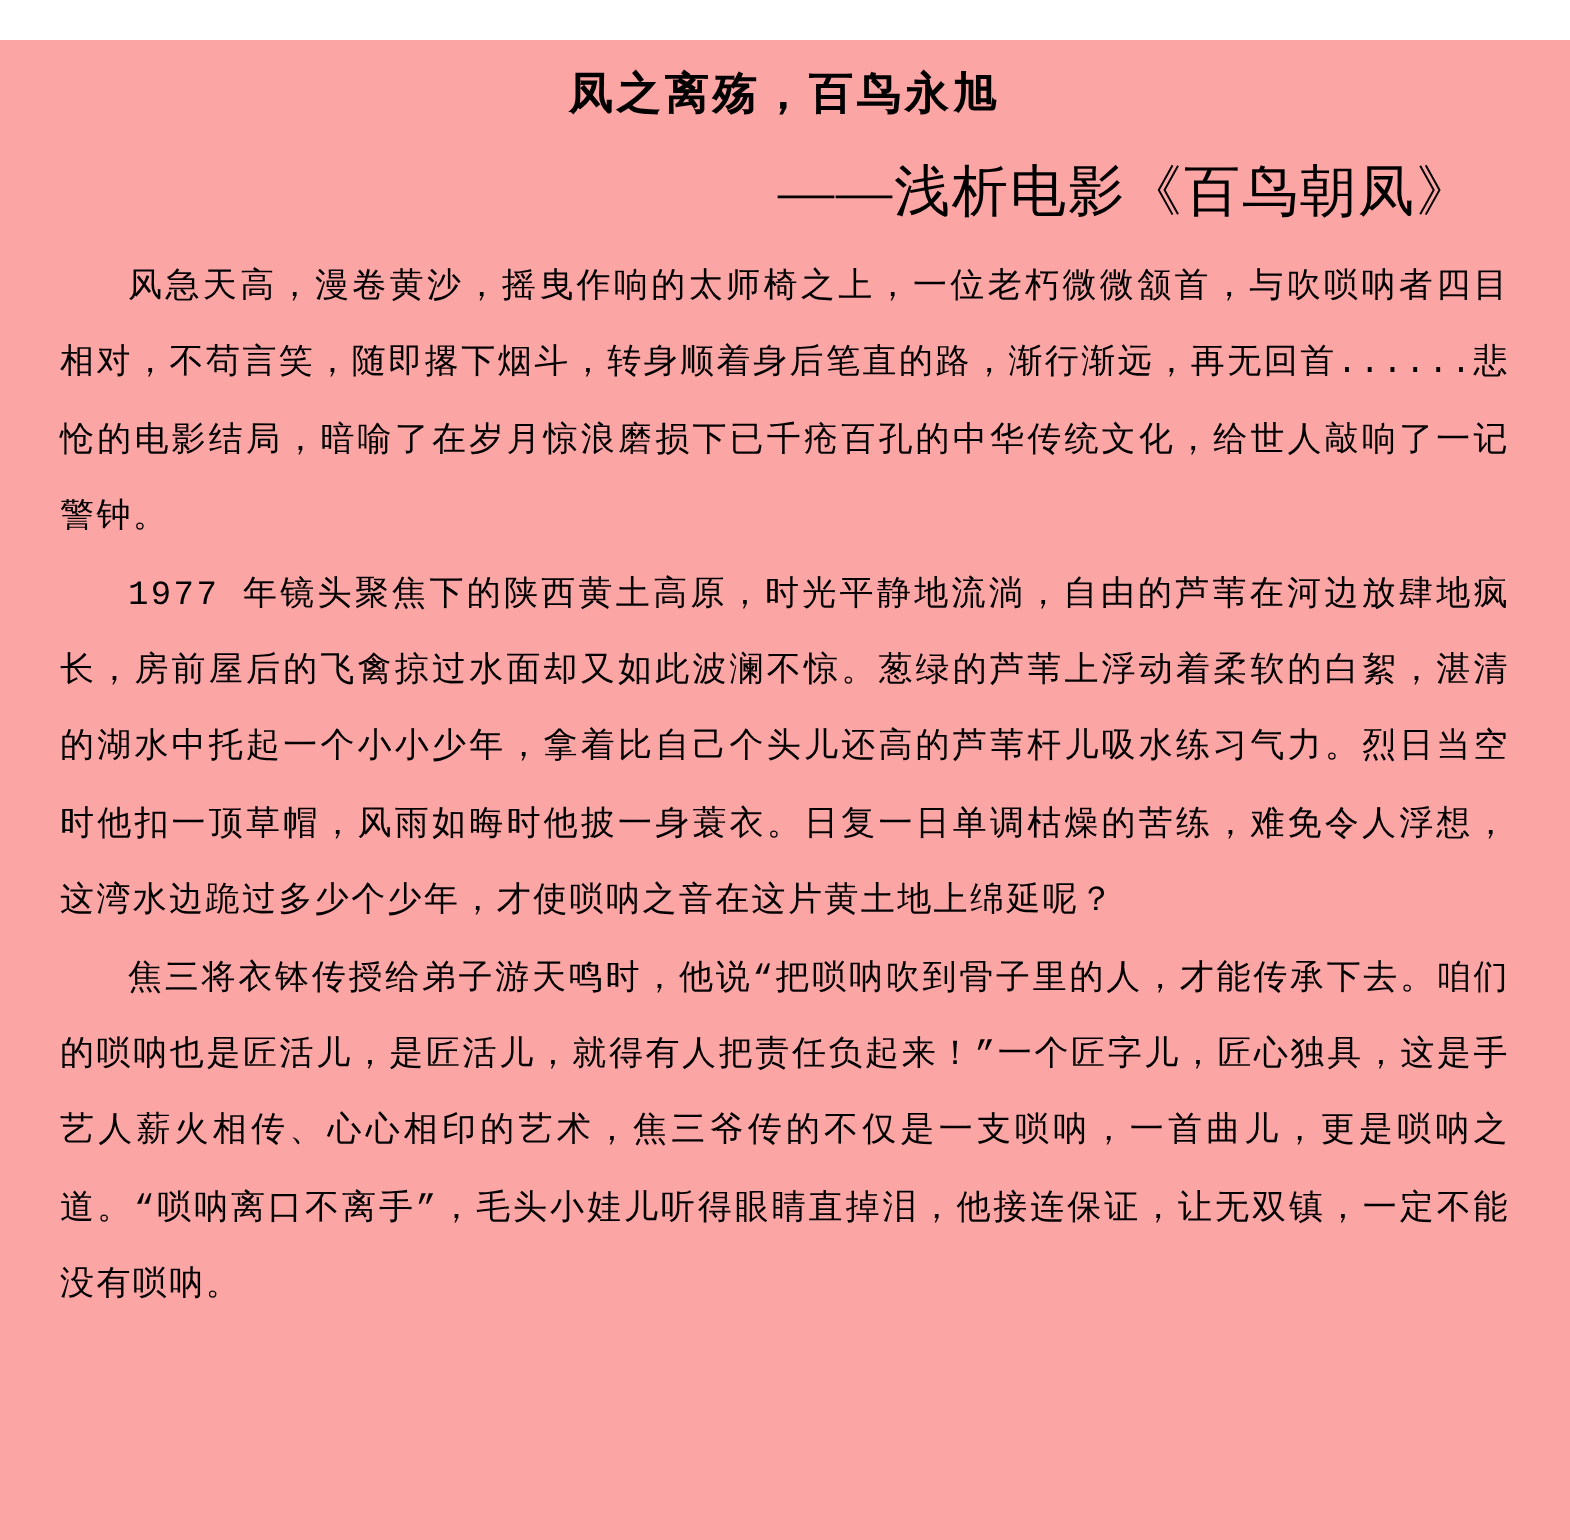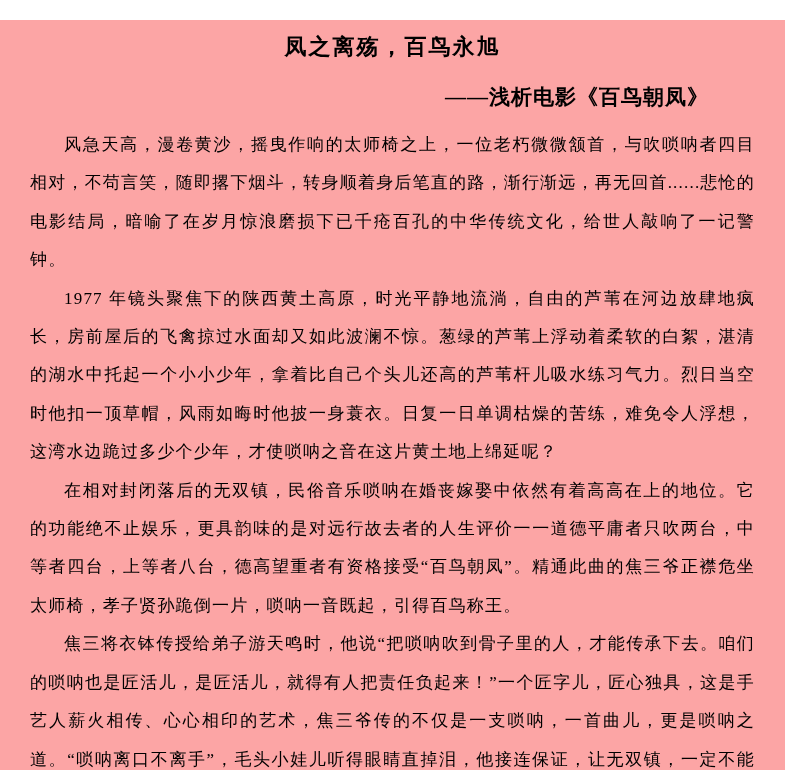--- a/index.html
+++ b/index.html
@@ -23,45 +23,45 @@
     padding-top: 12px;
     text-align: center;
     font-size: 22px;
     font-weight: bold;
     letter-spacing: 2px;
     line-height: 30px;
   }
   .doc-subtitle {
     margin: 0;
     margin-top: 20px;
-    padding-right: 76px;
+    padding-right: 48px;
     text-align: right;
-    font-size: 21px;
-    font-weight: bold;
+    font-size: 28px;
+    font-weight: normal;
     letter-spacing: 1px;
     line-height: 30px;
   }
   .doc-body {
     margin: 14px 30px 0 30px;
     font-size: 17px;
     line-height: 38.4px;
     text-align: justify;
     text-justify: inter-ideograph;
     letter-spacing: 1.2px;
   }
   .doc-body p {
     margin: 0;
     text-indent: 2em;
+    font-family: Liberation Mono, monospace;
   }
 </style>
 </head>
 <body>
 
 <div class="page">
   <h1 class="doc-title">凤之离殇，百鸟永旭</h1>
   <h2 class="doc-subtitle">——浅析电影《百鸟朝凤》</h2>
   <div class="doc-body">
     <p>风急天高，漫卷黄沙，摇曳作响的太师椅之上，一位老朽微微颔首，与吹唢呐者四目相对，不苟言笑，随即撂下烟斗，转身顺着身后笔直的路，渐行渐远，再无回首......悲怆的电影结局，暗喻了在岁月惊浪磨损下已千疮百孔的中华传统文化，给世人敲响了一记警钟。</p>
     <p>1977 年镜头聚焦下的陕西黄土高原，时光平静地流淌，自由的芦苇在河边放肆地疯长，房前屋后的飞禽掠过水面却又如此波澜不惊。葱绿的芦苇上浮动着柔软的白絮，湛清的湖水中托起一个小小少年，拿着比自己个头儿还高的芦苇杆儿吸水练习气力。烈日当空时他扣一顶草帽，风雨如晦时他披一身蓑衣。日复一日单调枯燥的苦练，难免令人浮想，这湾水边跪过多少个少年，才使唢呐之音在这片黄土地上绵延呢？</p>
-    <p>在相对封闭落后的无双镇，民俗音乐唢呐在婚丧嫁娶中依然有着高高在上的地位。它的功能绝不止娱乐，更具韵味的是对远行故去者的人生评价一一道德平庸者只吹两台，中等者四台，上等者八台，德高望重者有资格接受“百鸟朝凤”。精通此曲的焦三爷正襟危坐太师椅，孝子贤孙跪倒一片，唢呐一音既起，引得百鸟称王。</p>
     <p>焦三将衣钵传授给弟子游天鸣时，他说“把唢呐吹到骨子里的人，才能传承下去。咱们的唢呐也是匠活儿，是匠活儿，就得有人把责任负起来！”一个匠字儿，匠心独具，这是手艺人薪火相传、心心相印的艺术，焦三爷传的不仅是一支唢呐，一首曲儿，更是唢呐之道。“唢呐离口不离手”，毛头小娃儿听得眼睛直掉泪，他接连保证，让无双镇，一定不能没有唢呐。</p>
   </div>
 </div>
 
 </body></html>

